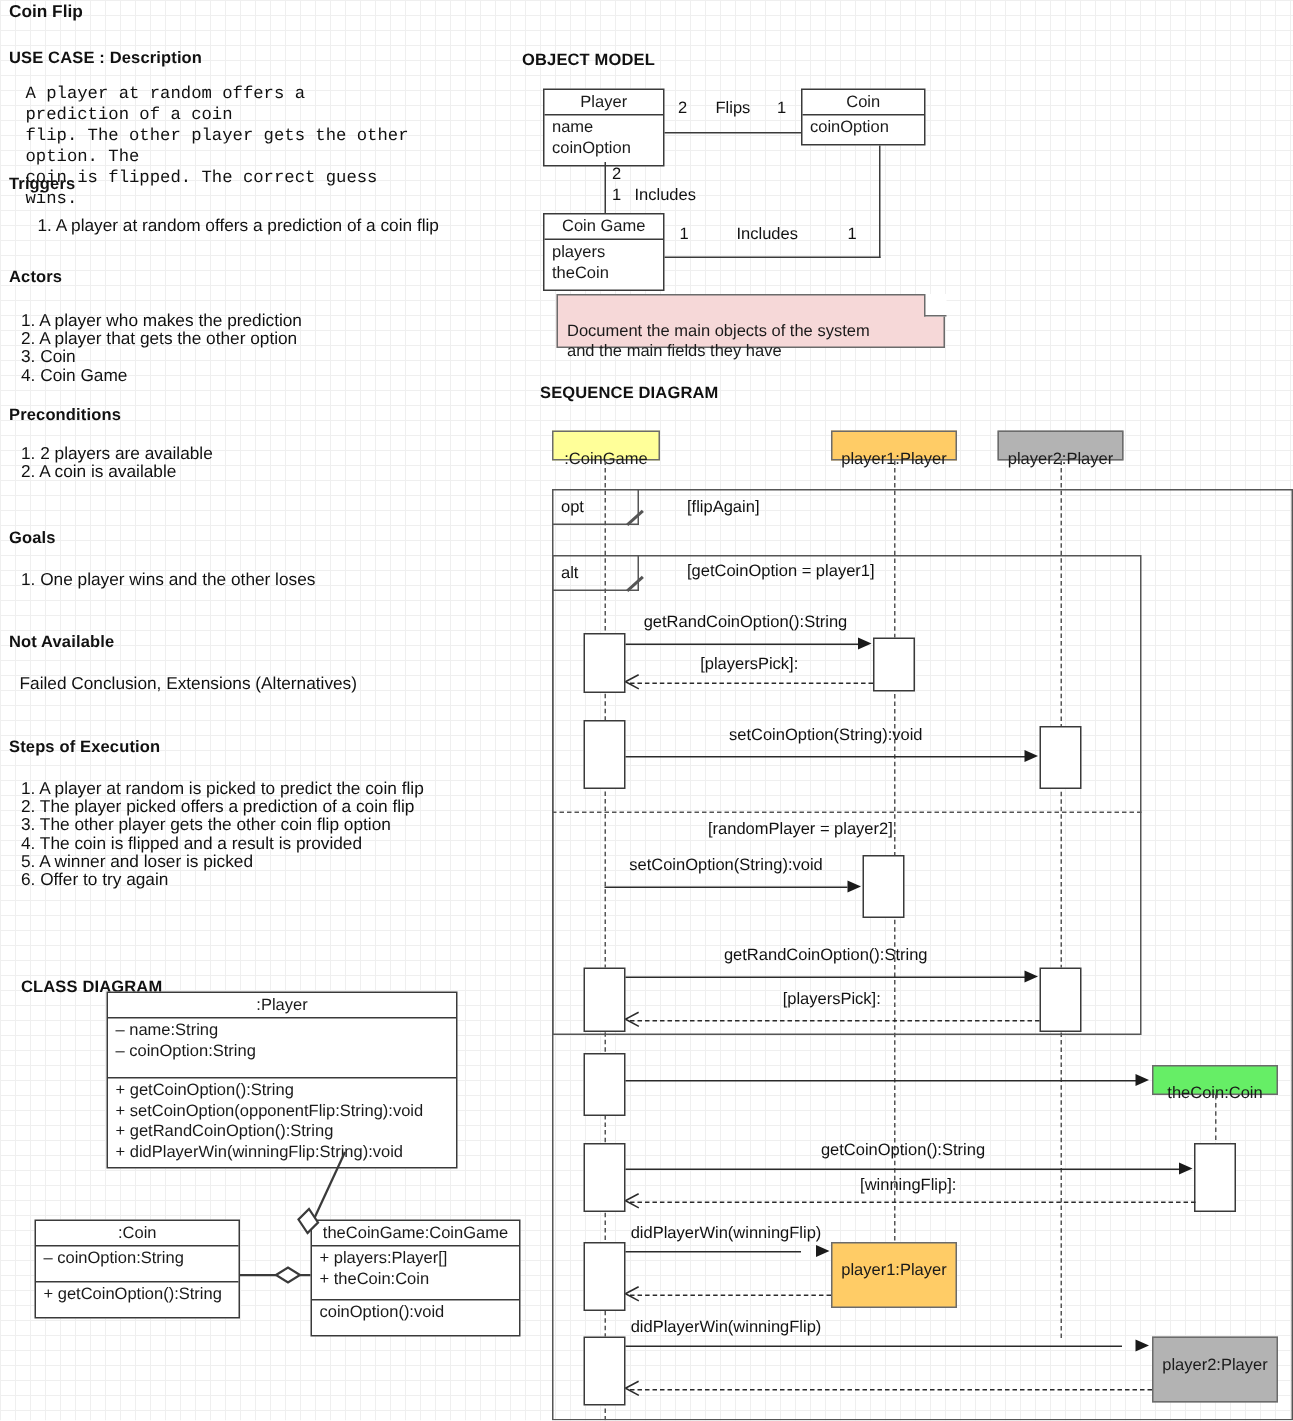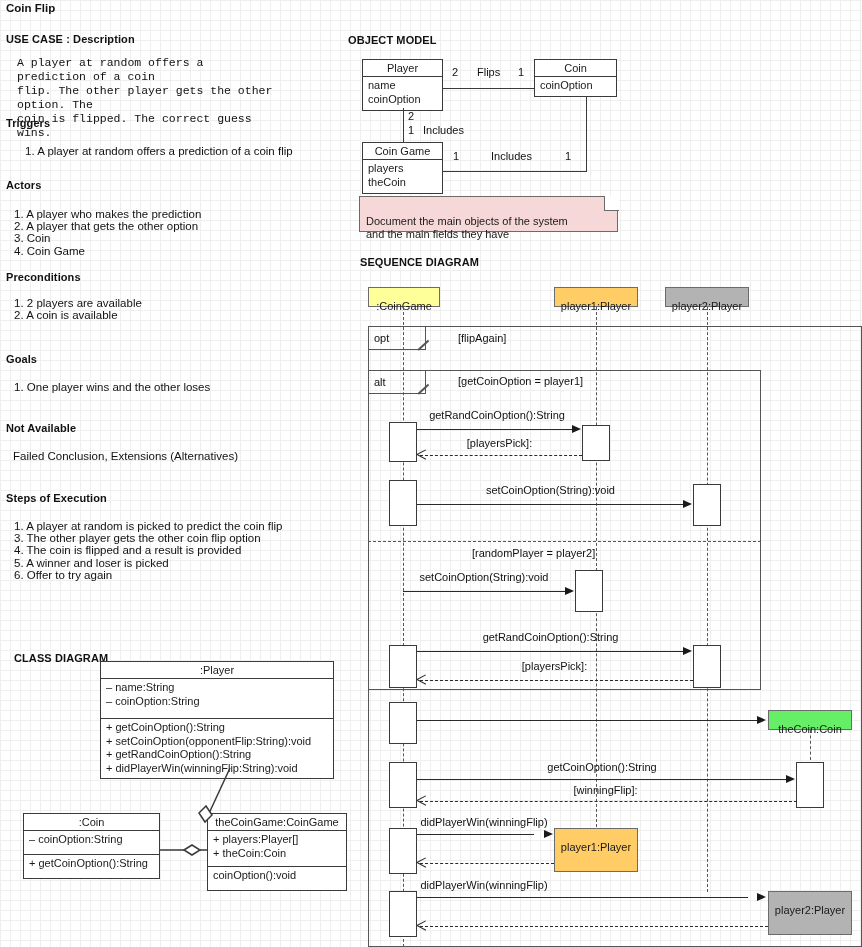--- a/index.html
+++ b/index.html
@@ -72,20 +72,21 @@
   
   .note {
     position: absolute;
     background: #f6d8d8;
     border: 1.5px solid #6b6b6b;
     box-sizing: border-box;
     font-size: 11px;
     line-height: 13.5px;
     padding: 4px 6px;
     white-space: pre-line;
+    margin-left: 12px;
   }
   .note .fold {
     position: absolute;
     top: -1.5px; right: -1.5px;
     width: 14px; height: 14px;
     background: #ffffff;
     border-left: 1.5px solid #6b6b6b;
     border-bottom: 1.5px solid #6b6b6b;
   }
 
@@ -226,29 +227,30 @@
   </div>
 
   <div class="abs hdr" style="left:6px; top:422px;">Not Available</div>
   <div class="abs list" style="left:13px; top:450px;">
     <div>Failed Conclusion, Extensions (Alternatives)</div>
   </div>
 
   <div class="abs hdr" style="left:6px; top:492px;">Steps of Execution</div>
   <div class="abs list" style="left:14px; top:520px;">
     <div>1. A player at random is picked to predict the coin flip</div>
+    <div>2. The player picked offers a prediction of a coin flip</div>
     <div>3. The other player gets the other coin flip option</div>
     <div>4. The coin is flipped and a result is provided</div>
     <div>5. A winner and loser is picked</div>
     <div>6. Offer to try again</div>
   </div>
 
   <div class="abs hdr" style="left:14px; top:624px;margin-top:28px;">CLASS DIAGRAM</div>
 
-  <div class="umlbox abs" style="left:71px; top:661px; width:234px;margin-left:29px;">
+  <div class="umlbox abs" style="left:71px; top:661px; width:234px;">
     <div class="title">:Player</div>
     <div class="sect" style="min-height:34px;">
       <div>– name:String</div>
       <div>– coinOption:String</div>
     </div>
     <div class="sect last">
       <div>+ getCoinOption():String</div>
       <div>+ setCoinOption(opponentFlip:String):void</div>
       <div>+ getRandCoinOption():String</div>
       <div>+ didPlayerWin(winningFlip:String):void</div>

